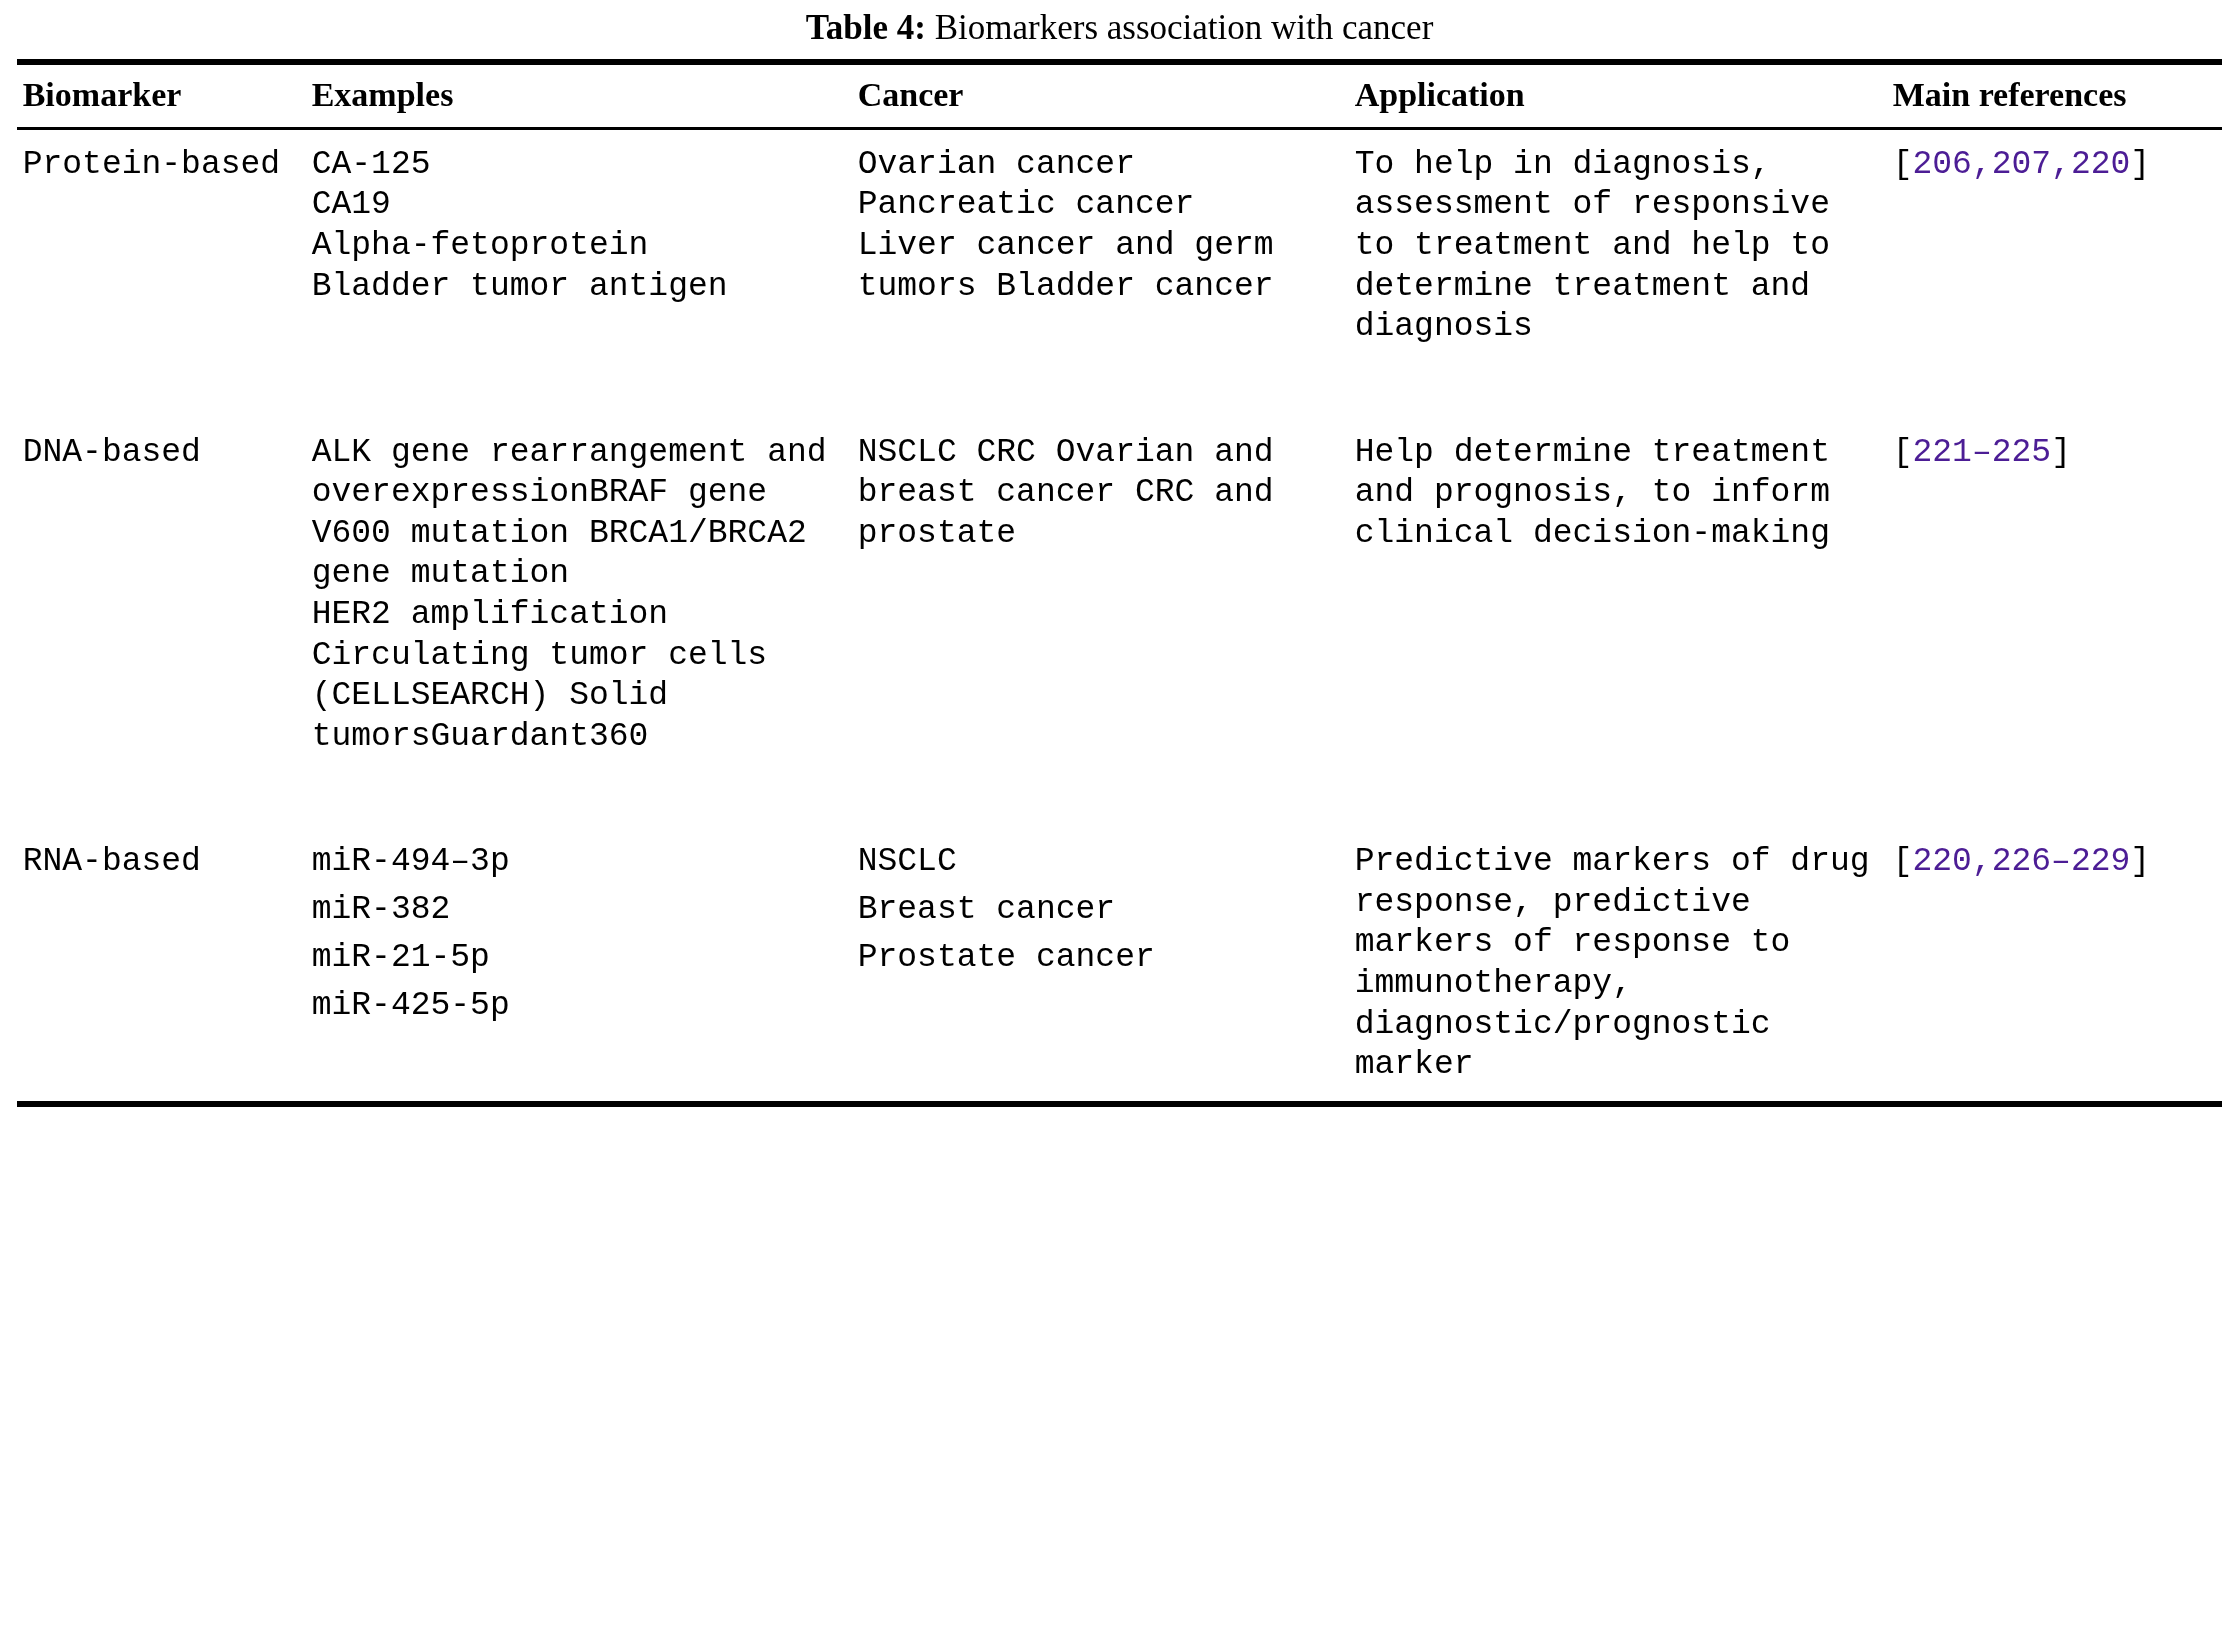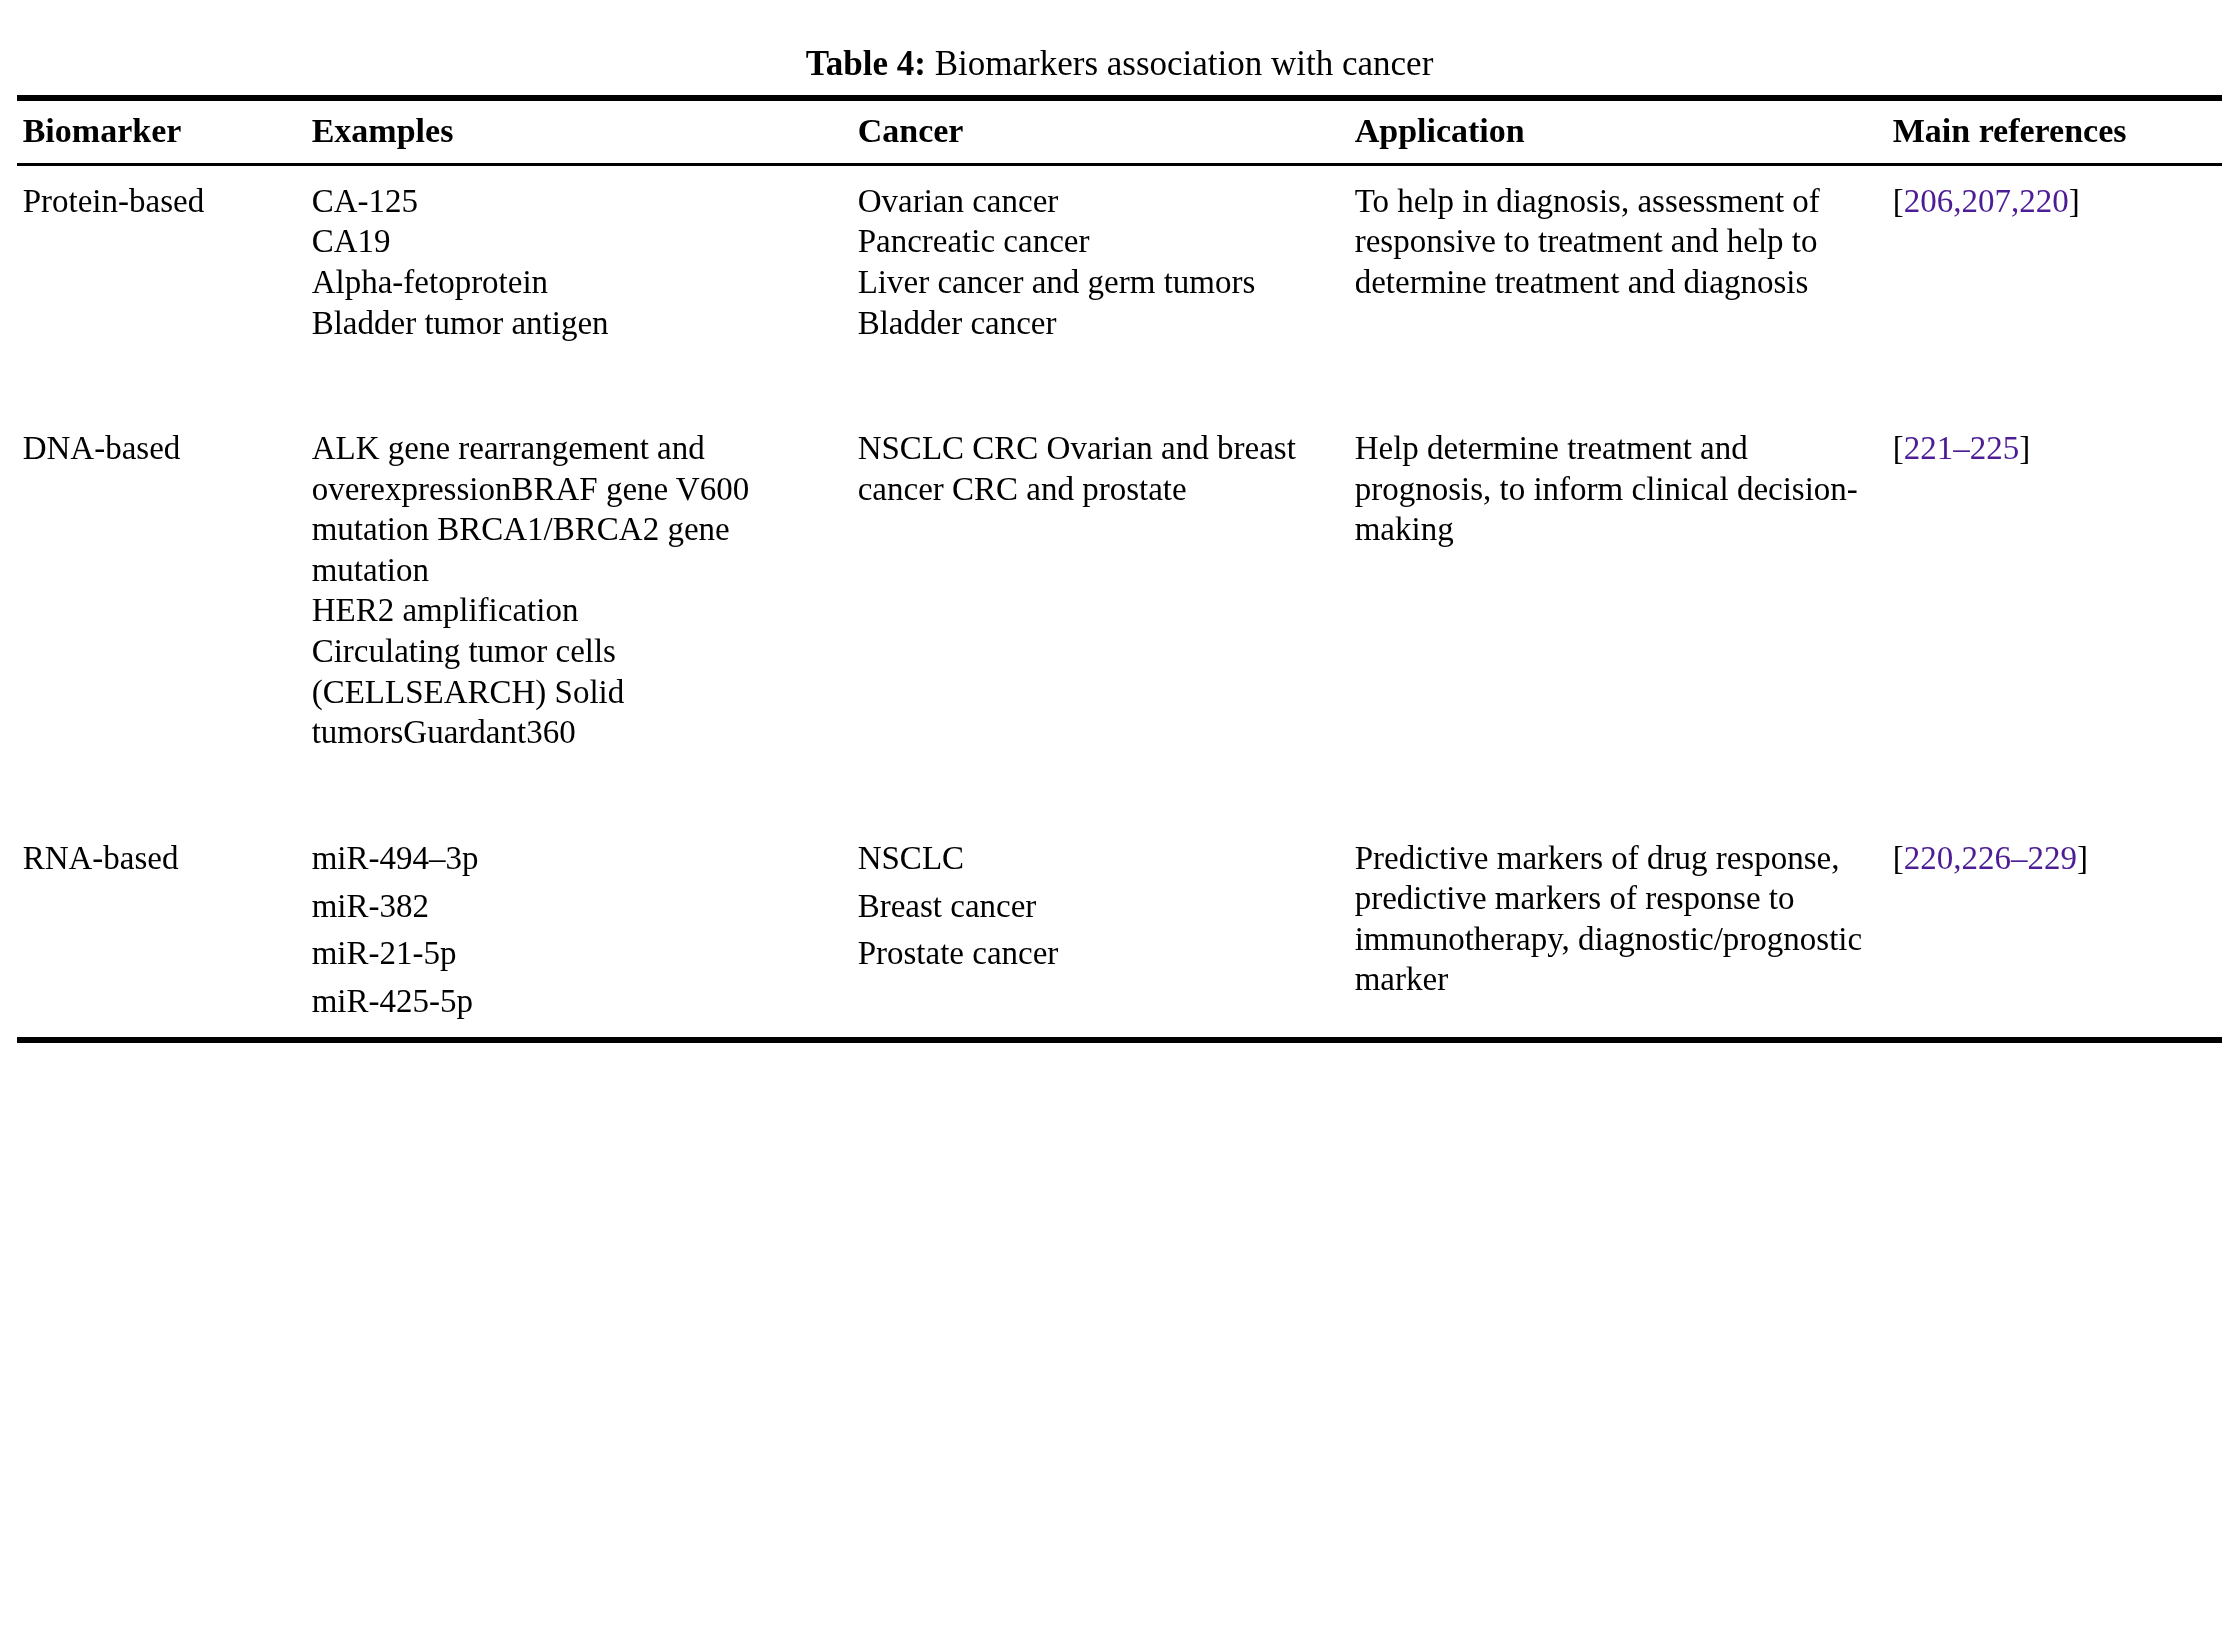--- a/index.html
+++ b/index.html
@@ -14,21 +14,20 @@
     color: #000000;
     overflow: hidden;
   }
 
   .page {
     position: relative;
     width: 2239px;
     height: 1611px;
     box-sizing: border-box;
     padding: 0 17px;
-    margin-top: 36px;
   }
 
   
   .caption {
     text-align: center;
     font-size: 35px;
     line-height: 1.0;
     padding-top: 10.3px;
     padding-bottom: 13.7px;
     white-space: nowrap;
@@ -71,20 +70,21 @@
     vertical-align: top;
     padding: 12.6px 17px 15px 5.7px;
     font-size: 34px;
     line-height: 1.0;
   }
   table.biomarker-table td {
     text-align: left;
     vertical-align: top;
     padding: 15px 17px 15px 5.7px;
     line-height: 1.23;
+    font-family: Liberation Mono, monospace;
   }
 
   .spacer-row td {
     padding: 0;
     height: 25px;
   }
 
   .cell-lines > div {
     white-space: normal;
   }

